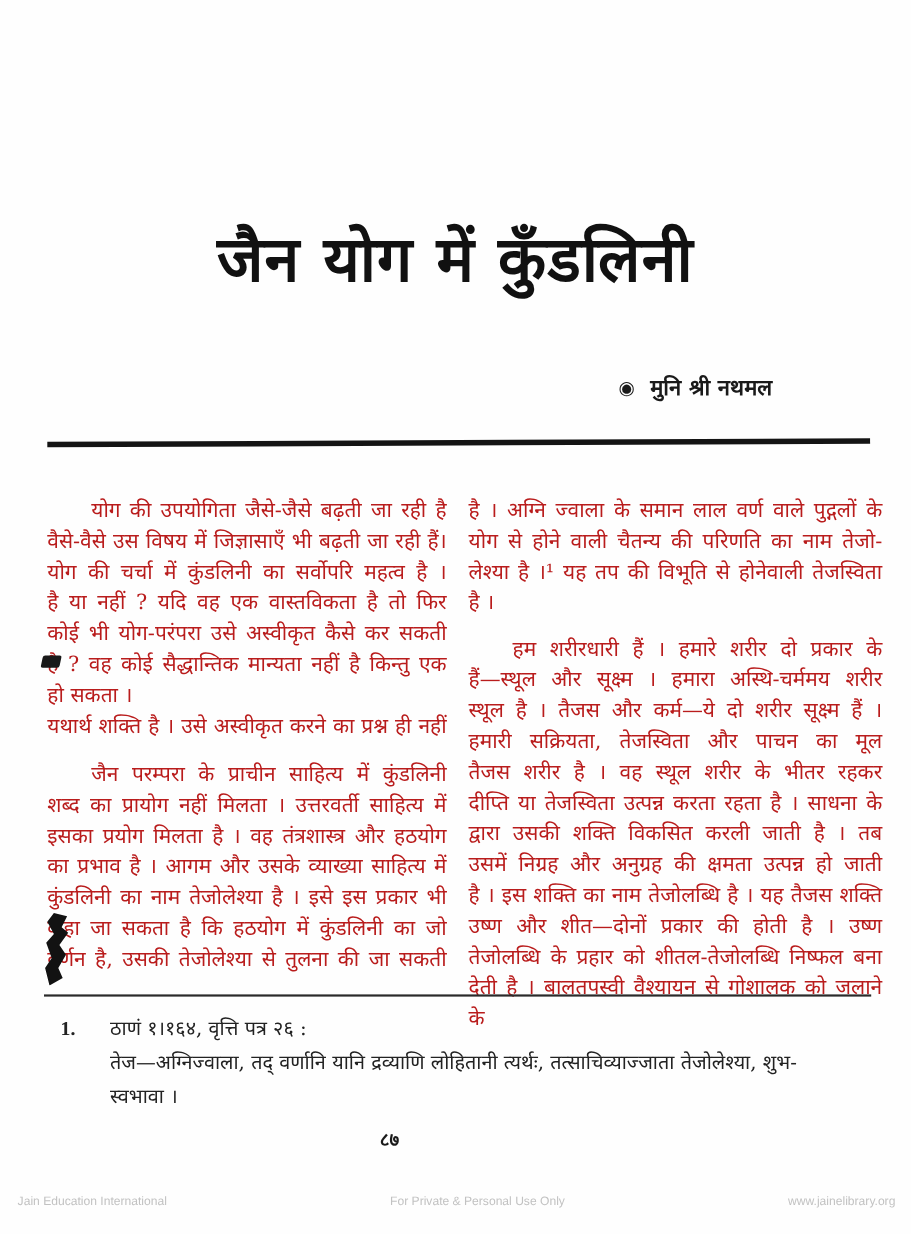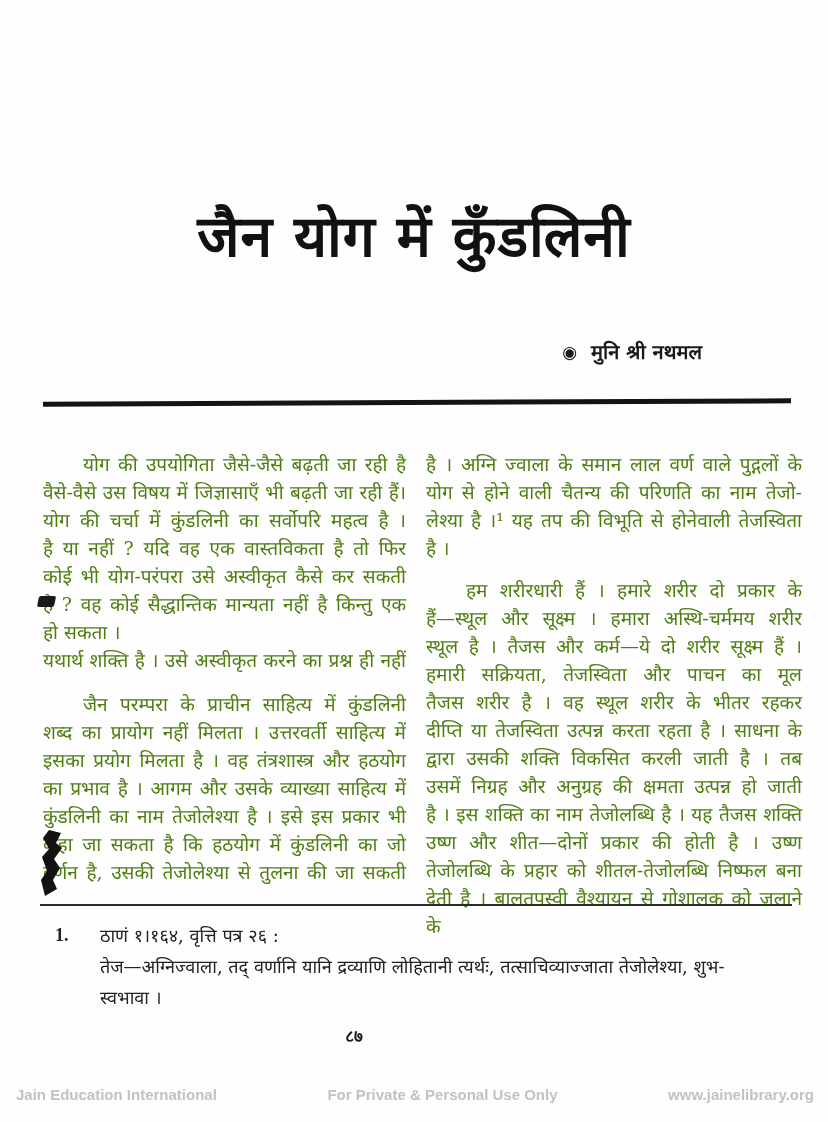--- a/index.html
+++ b/index.html
@@ -27,21 +27,21 @@
     font-size:20px; font-weight:700; color:#1a1a1a;
     white-space:nowrap;
   }
   .author-marker { font-size:17px; margin-right:14px; position:relative; top:-1px; }
   .title-rule {
     position:absolute; top:400px; left:43px; width:748px; height:5px;
     background:#141414; transform:rotate(-0.25deg);
   }
   .col {
     position:absolute; top:450px;
-    font-size:19px; line-height:28px; color:#4d7c0f;
+    font-size:19px; line-height:28px; color:#b91c1c;
   }
   .col-left  { left:43px;  width:363px; }
   .col-right { left:426px; width:376px; }
   .para { margin:0; }
   .col-right .para + .para { margin-top:14px; }
   .col-left  .para + .para { margin-top:16px; }
   .line { text-align:justify; text-align-last:justify; }
   .line.indent { text-indent:40px; }
   .line.last { text-align-last:left; }
   .ink-blob { position:absolute; left:40px; top:830px; }
@@ -61,21 +61,21 @@
   .fn-text { margin-left:45px; }
   .page-number {
     position:absolute; top:1024px; left:0; width:708px;
     text-align:center; font-size:17px; font-weight:700; color:#1a1a1a;
   }
   .footer {
     position:absolute; top:1086px; left:0; width:828px;
     display:flex; justify-content:space-between; box-sizing:border-box;
     padding:0 14px 0 16px;
     font-family:"Liberation Sans","DejaVu Sans",sans-serif;
-    font-size:15px; color:#c2c2c2;font-weight:bold;
+    font-size:11px; color:#c2c2c2;
   }
 </style>
 </head>
 <body>
 
 <div class="page">
 
   <h1 class="title">जैन योग में कुँडलिनी</h1>
 
   <div class="author">

